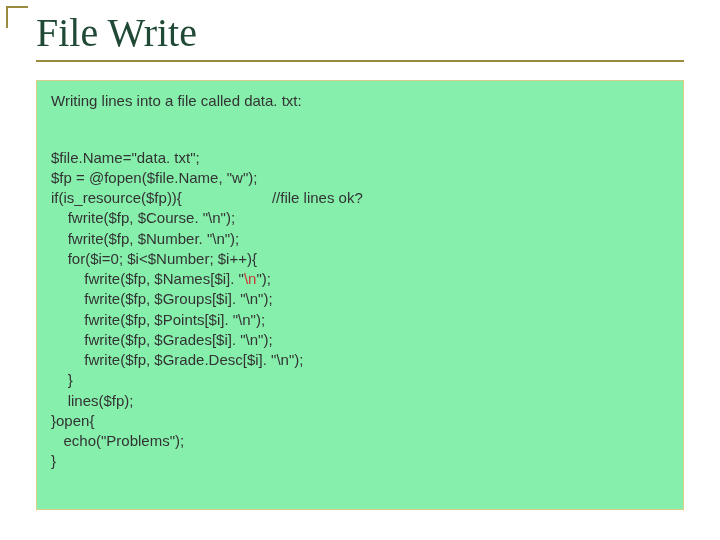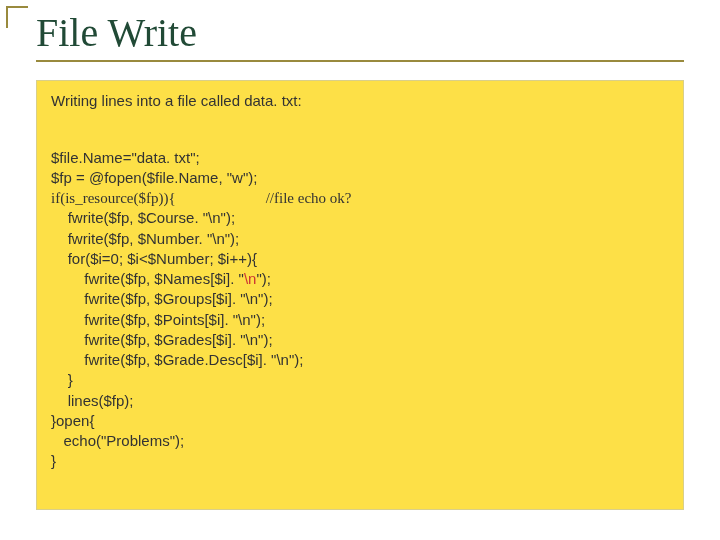--- a/index.html
+++ b/index.html
@@ -44,21 +44,21 @@
     border: none;
     border-top: 2px solid #998a3d;
     margin: 0;
   }
   .content-box {
     position: absolute;
     top: 80px;
     left: 36px;
     width: 648px;
     height: 430px;
-    background: #fde047;
+    background: #86efac;
     border: 1.5px solid #d9cf8a;
     box-sizing: border-box;
     padding: 10px 14px 10px 14px;
     color: #333333;
     font-size: 15px;
     line-height: 1.35;
   }
   .intro {
     margin-bottom: 16px;
   }
@@ -66,21 +66,20 @@
     white-space: pre;
     font-family: Arial, "Helvetica Neue", Helvetica, sans-serif;
     font-size: 15px;
     line-height: 1.35;
   }
   .code .red {
     color: #cc3333;
   }
   .code-row {
     display: flex;
-    font-family: Liberation Serif, serif;
   }
   .code-row .left {
     white-space: pre;
   }
   .code-row .right {
     white-space: pre;
     margin-left: 90px;
   }
 </style>
 </head>
@@ -93,21 +92,21 @@
     <h1 class="title-text">File Write</h1>
     <hr class="title-rule">
   </div>
 
   <div class="content-box">
     <div class="intro">Writing lines into a file called data. txt:</div>
 
     <div class="code">
 <span>$file.Name="data. txt";</span>
 <span>$fp = @fopen($file.Name, "w");</span>
-<span class="code-row"><span class="left">if(is_resource($fp)){</span><span class="right">//file echo ok?</span></span><span>    fwrite($fp, $Course. "\n");</span>
+<span class="code-row"><span class="left">if(is_resource($fp)){</span><span class="right">//file lines ok?</span></span><span>    fwrite($fp, $Course. "\n");</span>
 <span>    fwrite($fp, $Number. "\n");</span>
 <span>    for($i=0; $i&lt;$Number; $i++){</span>
 <span><span>        fwrite($fp, $Names[$i]. "</span><span class="red">\n</span><span>");</span></span>
 <span>        fwrite($fp, $Groups[$i]. "\n");</span>
 <span>        fwrite($fp, $Points[$i]. "\n");</span>
 <span>        fwrite($fp, $Grades[$i]. "\n");</span>
 <span>        fwrite($fp, $Grade.Desc[$i]. "\n");</span>
 <span>    }</span>
 <span>    lines($fp);</span>
 <span>}open{</span>

